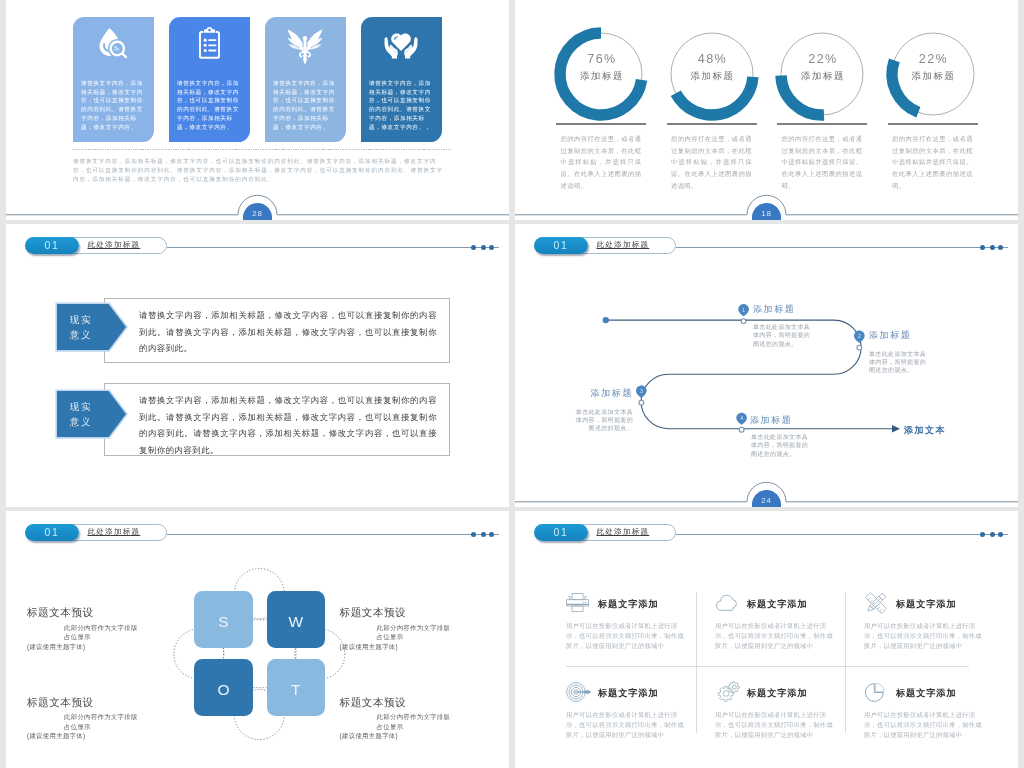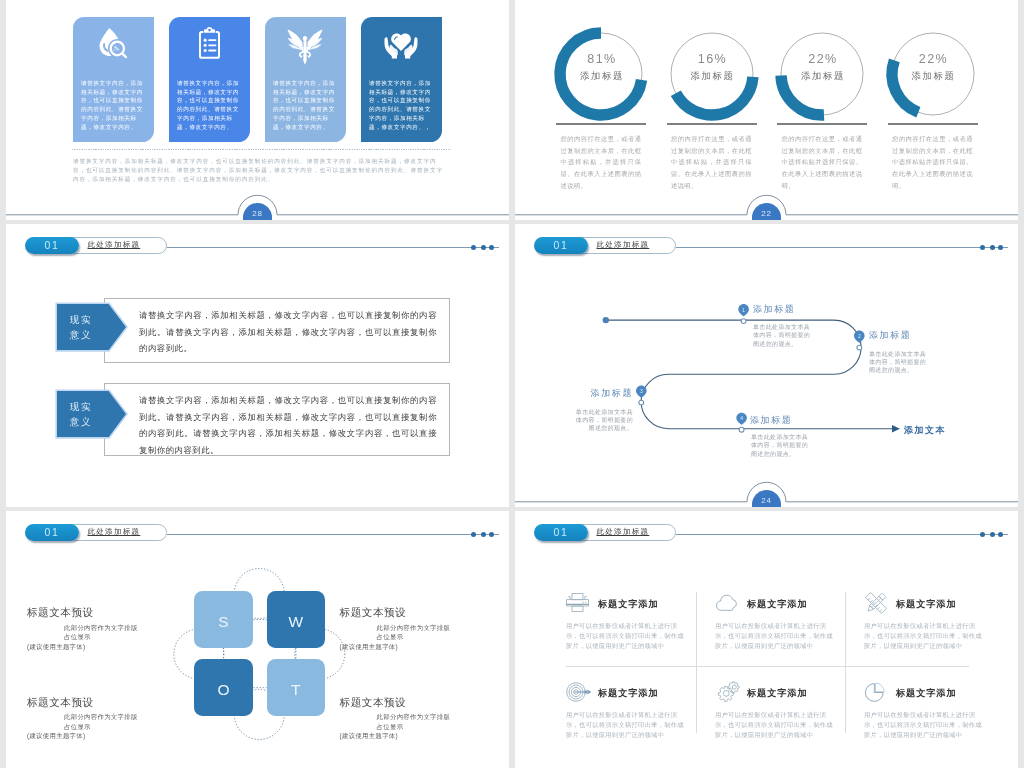--- a/index.html
+++ b/index.html
@@ -166,29 +166,29 @@
       </svg>
       <div class="pagenum">28</div>
     </div>
   </div>
   <div class="slide" id="s2">
     <div class="donut" style="left:33px">
       <svg width="106" height="106" viewBox="0 0 106 106">
         <circle cx="53" cy="53" r="41" fill="none" stroke="#8c8c8c" stroke-width="0.7"></circle>
         <path d="M 53.00 12.00 A 41 41 0 1 0 93.57 58.92" fill="none" stroke="#1e78a8" stroke-width="11.4"></path>
       </svg>
-      <div class="dn-val">81%</div>
+      <div class="dn-val">76%</div>
       <div class="dn-lab">添加标题</div>
     </div>
     <div class="donut" style="left:143.5px">
       <svg width="106" height="106" viewBox="0 0 106 106">
         <circle cx="53" cy="53" r="41" fill="none" stroke="#8c8c8c" stroke-width="0.7"></circle>
         <path d="M 93.90 55.86 A 41 41 0 0 1 16.80 72.25" fill="none" stroke="#1e78a8" stroke-width="11.4"></path>
       </svg>
-      <div class="dn-val">16%</div>
+      <div class="dn-val">48%</div>
       <div class="dn-lab">添加标题</div>
     </div>
     <div class="donut" style="left:254px">
       <svg width="106" height="106" viewBox="0 0 106 106">
         <circle cx="53" cy="53" r="41" fill="none" stroke="#8c8c8c" stroke-width="0.7"></circle>
         <path d="M 55.00 93.95 A 41 41 0 0 1 12.02 54.43" fill="none" stroke="#1e78a8" stroke-width="11.4"></path>
       </svg>
       <div class="dn-val">22%</div>
       <div class="dn-lab">添加标题</div>
     </div>
@@ -205,21 +205,21 @@
     <div class="dn-bar" style="left:262px"></div>
     <div class="dn-bar" style="left:372.5px"></div>
     <div class="dn-desc" style="left:45.5px">您的内容打在这里，或者通过复制您的文本后，在此框中选择粘贴，并选择只保留。在此录入上述图表的描述说明。</div>
     <div class="dn-desc" style="left:156px">您的内容打在这里，或者通过复制您的文本后，在此框中选择粘贴，并选择只保留。在此录入上述图表的描述说明。</div>
     <div class="dn-desc" style="left:266.5px">您的内容打在这里，或者通过复制您的文本后，在此框中选择粘贴并选择只保留。在此录入上述图表的描述说明。</div>
     <div class="dn-desc" style="left:377px">您的内容打在这里，或者通过复制您的文本后，在此框中选择粘贴并选择只保留。在此录入上述图表的描述说明。</div>
     <div class="pagebar">
       <svg width="503" height="26" viewBox="0 0 503 26">
         <path d="M0 20.8 H 232 A 19.45 19.45 0 0 1 271 20.8 H 503" fill="none" stroke="#6f8596" stroke-width="0.9"></path>
       </svg>
-      <div class="pagenum">22</div>
+      <div class="pagenum">18</div>
     </div>
   </div>
   <div class="slide" id="s3">
     <div class="head-num">01</div>
     <div class="head-pill"></div>
     <div class="head-title">此处添加标题</div>
     <div class="head-line"></div>
     <div class="head-dots" style="left:465px"></div>
     <div class="head-dots" style="left:474.5px"></div>
     <div class="head-dots" style="left:483px"></div>

